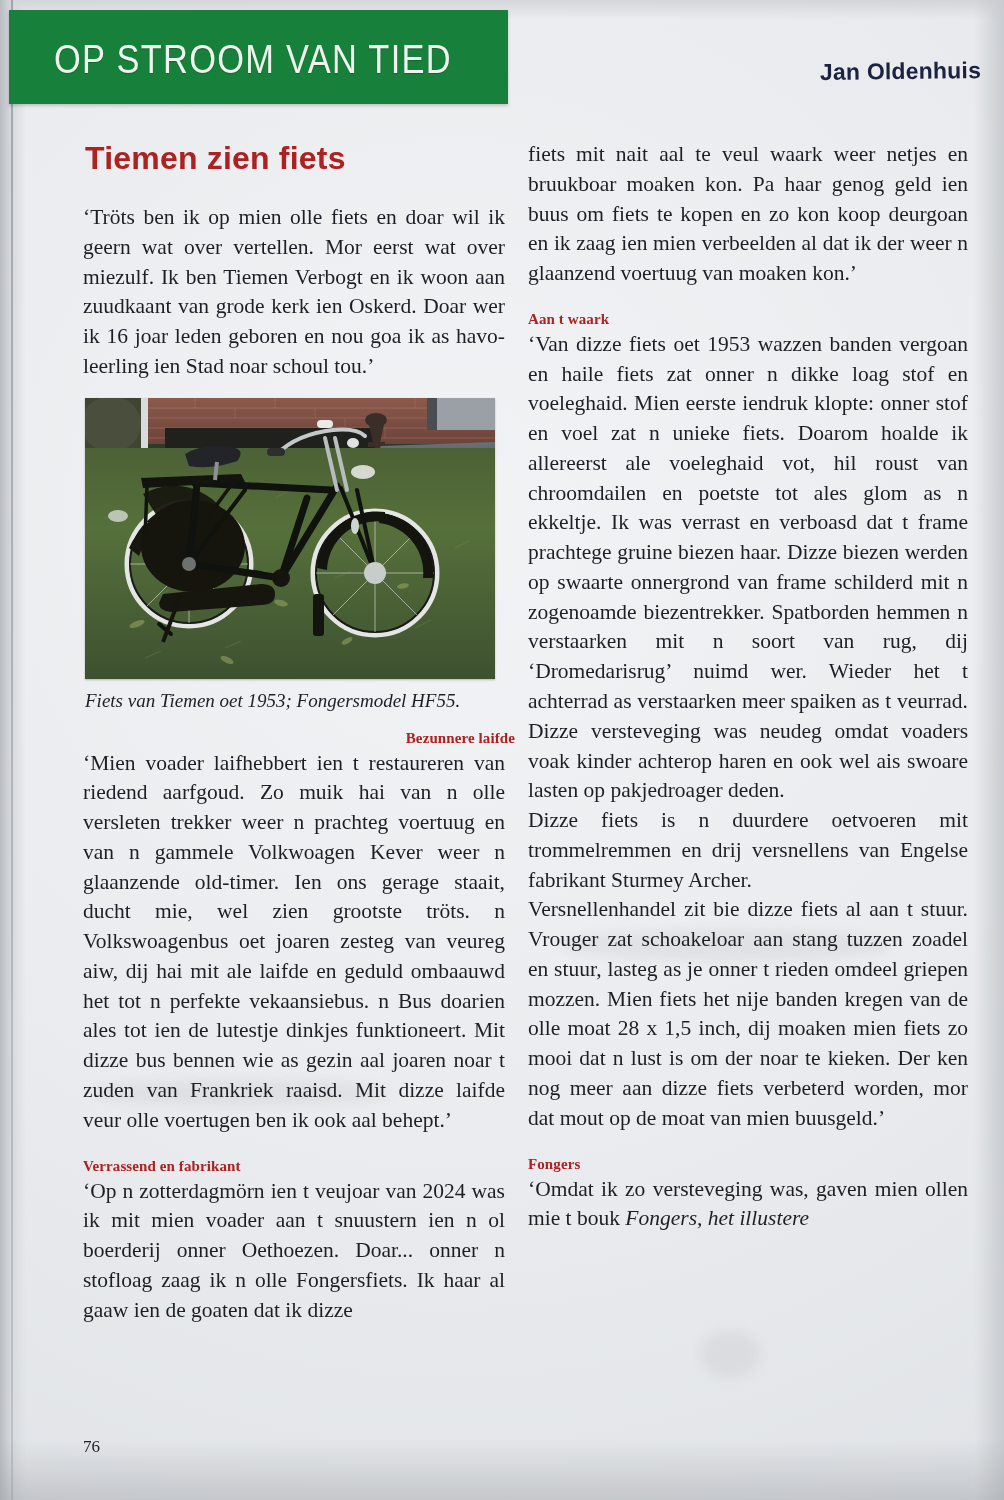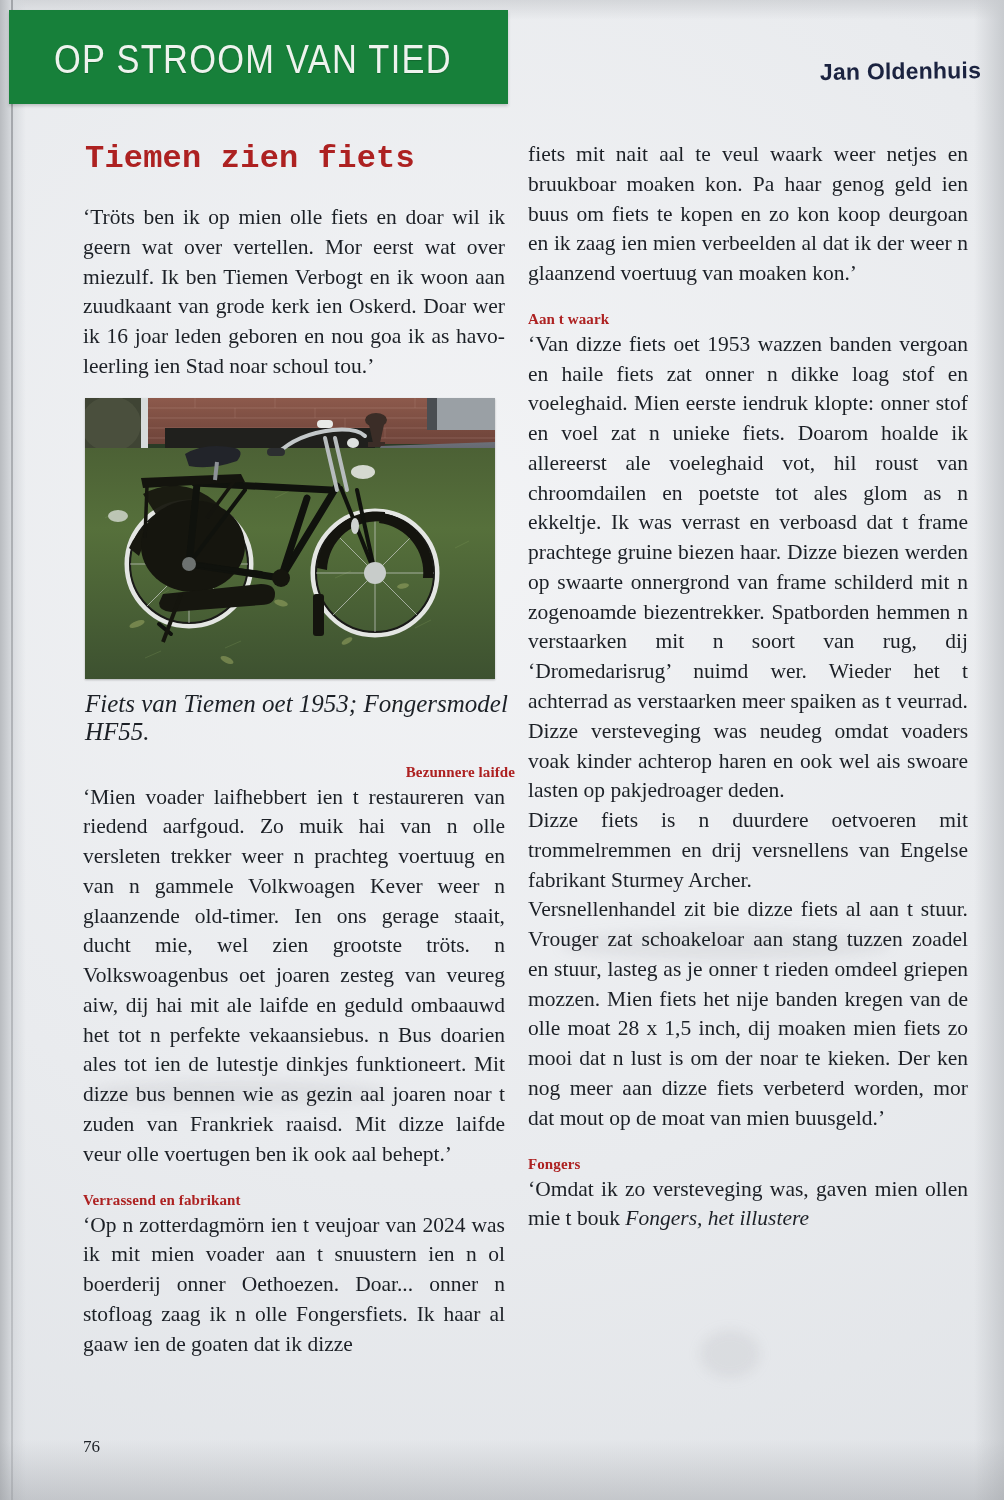--- a/index.html
+++ b/index.html
@@ -89,21 +89,21 @@
   .col {
     position: absolute;
     top: 140px;
     width: 432px;
   }
   .col-left  { left: 83px; }
   .col-right { left: 528px; width: 450px; }
 
   .article-title {
     color: #ad2121;
-    font-family: Liberation Mono, monospace;
+    font-family: Liberation Sans, sans-serif;
     font-weight: bold;
     font-size: 32px;
     margin: 0 0 26px 2px;
     letter-spacing: 0.2px;
   }
 
   p.body {
     margin: 0 10px 4px 0;
     font-size: 21.5px;
     line-height: 1.385;
@@ -117,21 +117,21 @@
     color: #ad2121;
     font-family: "Liberation Serif", serif;
     font-weight: bold;
     font-size: 15px;
     margin: 22px 0 2px 0;
     letter-spacing: 0.1px;
   }
   h3.sub.first { margin-top: 18px; text-align: right; }
 
   .caption {
-    font-size: 25px;
+    font-size: 19px;
     font-style: italic;
     color: #1c2026;
     margin: 11px 0 0 2px;
   }
 
   
   .photo-wrap {
     position: relative;
     width: 410px;
     height: 281px;

